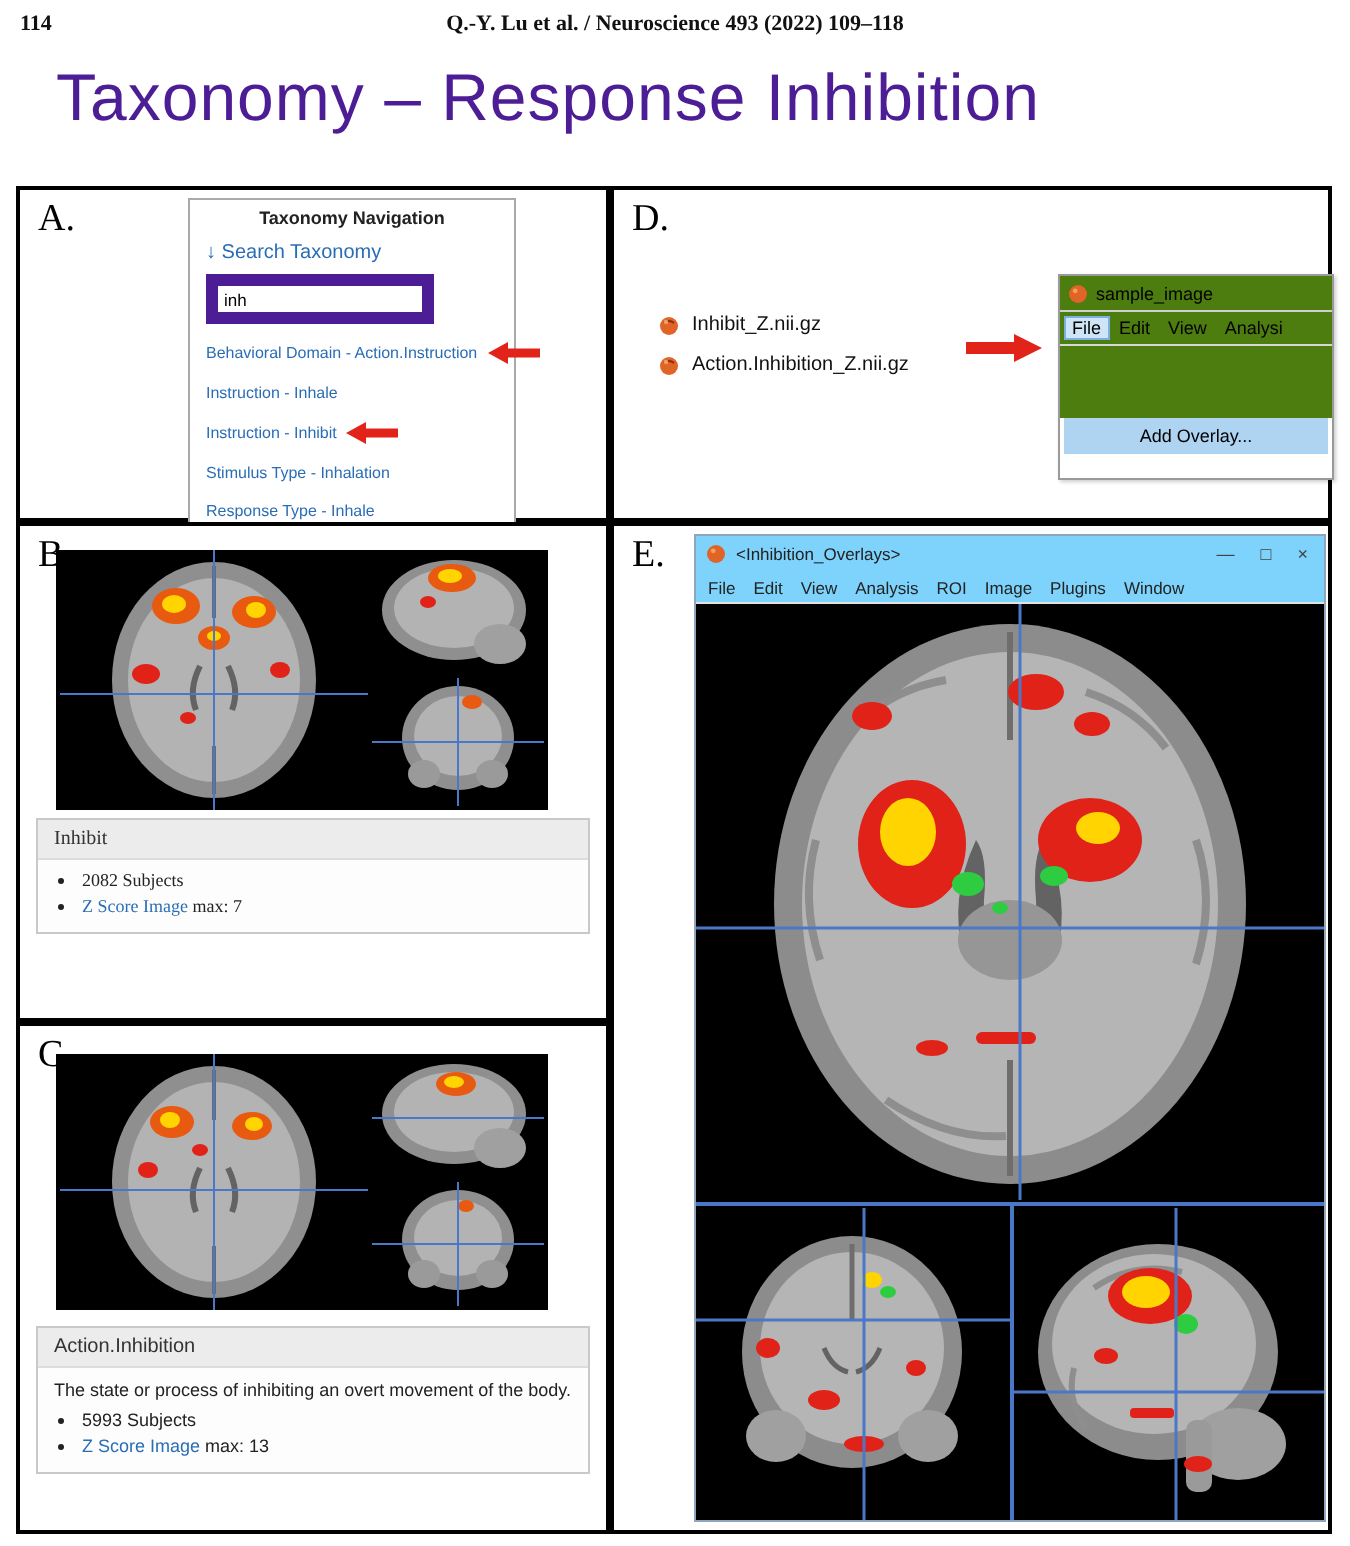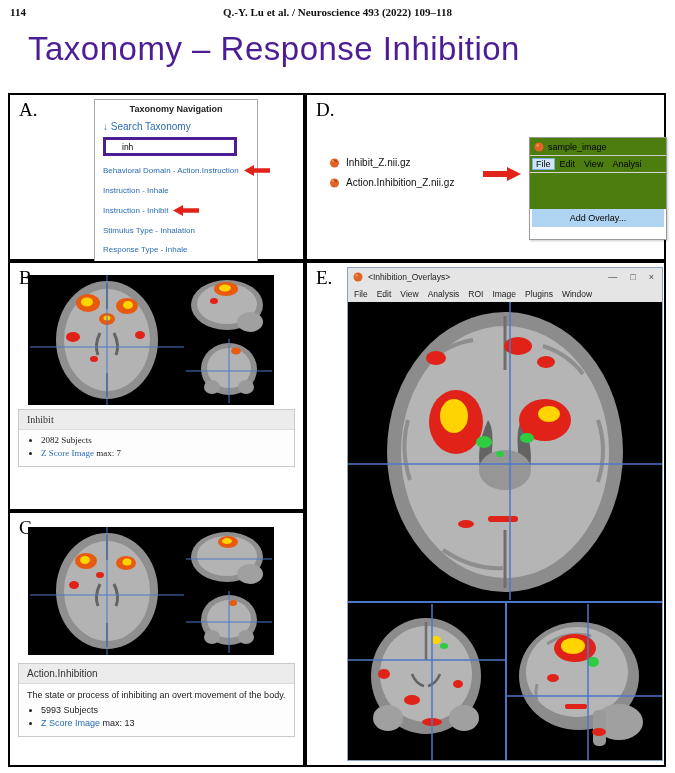--- a/index.html
+++ b/index.html
@@ -30,21 +30,21 @@
   }
   
   .tax-nav {
     position:absolute; left:84px; top:4px; width:162px;
     border:1px solid #a9a9a9; background:#fff; padding-bottom:2px; overflow:visible;
   }
   .tax-nav-title { text-align:center; font-size:9px; font-weight:bold; color:#222; padding:4px 0 5px; }
   .tax-search-link { font-size:10px; color:#2a6db5; margin:2px 0 5px 8px; cursor:pointer; }
   .tax-input {
     display:block; margin:0 0 9px 8px; width:96px; height:13px;
-    border:3px solid #4c1d95; font-size:8.5px; padding:0 16px; box-sizing:content-box;
+    border:6px solid #4c1d95; font-size:8.5px; padding:0 3px; box-sizing:content-box;
     font-family:"Liberation Sans", sans-serif;
   }
   .tax-link-row { display:flex; align-items:center; margin:0 0 10px 8px; white-space:nowrap; }
   .tax-link { font-size:8px; color:#2a6db5; text-decoration:none; cursor:pointer; }
   .red-arrow { margin-left:5px; flex:0 0 auto; }
   
   .montage { position:absolute; left:18px; background:#000; }
   .panel-b .montage { top:12px; width:246px; height:130px; }
   .panel-c .montage { top:14px; width:246px; height:128px; }
   .montage svg { position:absolute; display:block; }
@@ -72,21 +72,21 @@
   .mini-titlebar { display:flex; align-items:center; height:17px; padding:0 4px; border-bottom:1px solid #cfcfcf; }
   .mini-titlebar svg { margin-right:4px; }
   .mini-menubar { display:flex; align-items:center; height:16px; padding:0 2px; border-bottom:1px solid #d7d7d7; }
   .mini-menu-item { padding:1px 4px; margin-right:1px; cursor:pointer; }
   .mini-menu-item.selected { border:1px solid #7ab0e0; background:#cfe4f7; padding:0 3px; }
   .mini-dropdown { min-height:30px; background:#fff;margin-top:36px; }
   .dropdown-item { margin:2px; padding:4px 6px; text-align:center; background:#aed4f2; color:#000; cursor:pointer; }
   
   .e-window {
     position:absolute; left:40px; top:4px; width:316px; height:494px;
-    border:1px solid #8fa4bd; background:#e5e5e5; box-sizing:border-box;
+    border:1px solid #8fa4bd; background:#7dd3fc; box-sizing:border-box;
   }
   .e-titlebar { display:flex; align-items:center; height:18px; padding:0 5px; font-size:8.5px; color:#222; }
   .e-titlebar svg { margin-right:5px; }
   .e-controls { margin-left:auto; display:flex; gap:13px; font-size:9px; color:#444; padding-right:3px; }
   .e-controls span { cursor:pointer; }
   .e-menubar { display:flex; align-items:center; gap:9px; height:15px; padding:0 6px; font-size:8.5px; color:#222; border-bottom:1px solid #e2e2e2; }
   .e-menubar span { cursor:pointer; }
   .e-content { position:absolute; left:0; top:34px; width:314px; height:458px; background:#000; }
   .e-content svg { position:absolute; display:block; }
   .view-main { left:0; top:0; }

